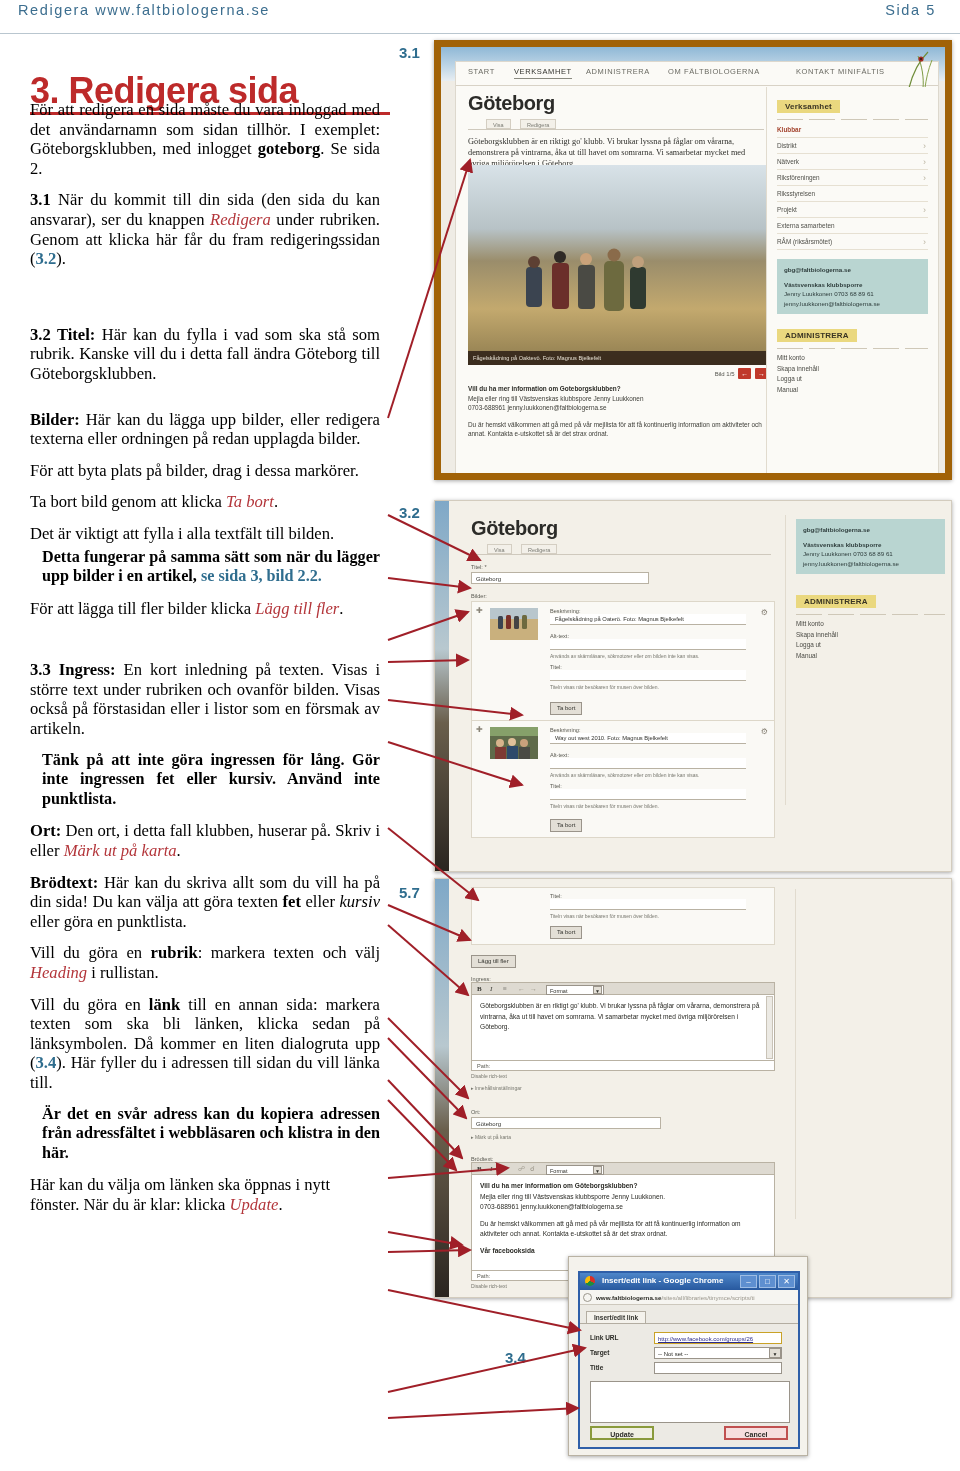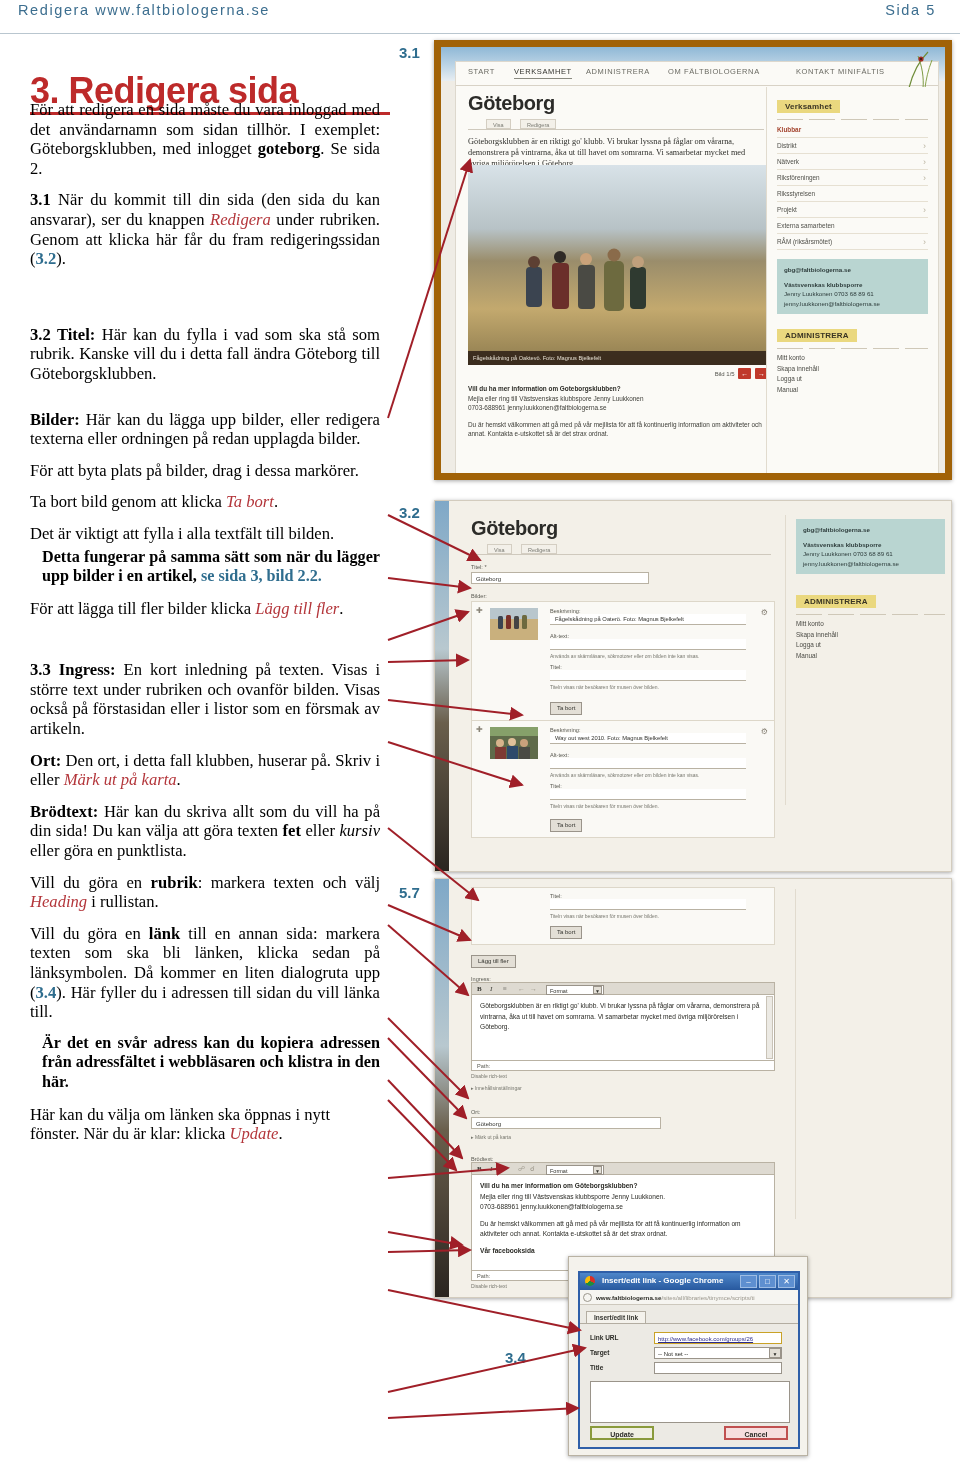--- a/index.html
+++ b/index.html
@@ -323,20 +323,21 @@
   <p class="para nojust" style="margin-bottom:4px">Det är viktigt att fylla i alla textfält till bilden.</p>
 
   <p class="note"><span>Detta fungerar på samma sätt som när du lägger upp bilder i en artikel, </span><span class="blue2">se sida 3, bild 2.2.</span></p>
 
   <p class="para nojust"><span>För att lägga till fler bilder klicka </span><span class="red">Lägg till fler</span><span>.</span></p>
 
   <div style="height:30px"></div>
 
   <p class="para"><b class="b">3.3 Ingress:</b><span> En kort inledning på texten. Visas i större text under rubriken och ovanför bilden. Visas också på förstasidan eller i listor som en försmak av artikeln.</span></p>
 
+  <p class="note">Tänk på att inte göra ingressen för lång. Gör inte ingressen fet eller kursiv. Använd inte punktlista.</p>
 
   <p class="para"><b class="b">Ort:</b><span> Den ort, i detta fall klubben, huserar på. Skriv i eller </span><span class="red">Märk ut på karta</span><span>.</span></p>
 
   <p class="para"><b class="b">Brödtext:</b><span> Här kan du skriva allt som du vill ha på din sida! Du kan välja att göra texten </span><b>fet</b><span> eller </span><i>kursiv</i><span> eller göra en punktlista.</span></p>
 
   <p class="para"><span>Vill du göra en </span><b>rubrik</b><span>: markera texten och välj </span><span class="red">Heading</span><span> i rullistan.</span></p>
 
   <p class="para"><span>Vill du göra en </span><b>länk</b><span> till en annan sida: markera texten som ska bli länken, klicka sedan på länksymbolen. Då kommer en liten dialogruta upp (</span><span class="blue">3.4</span><span>). Här fyller du i adressen till sidan du vill länka till.</span></p>
 
   <p class="note">Är det en svår adress kan du kopiera adressen från adressfältet i webbläsaren och klistra in den här.</p>

